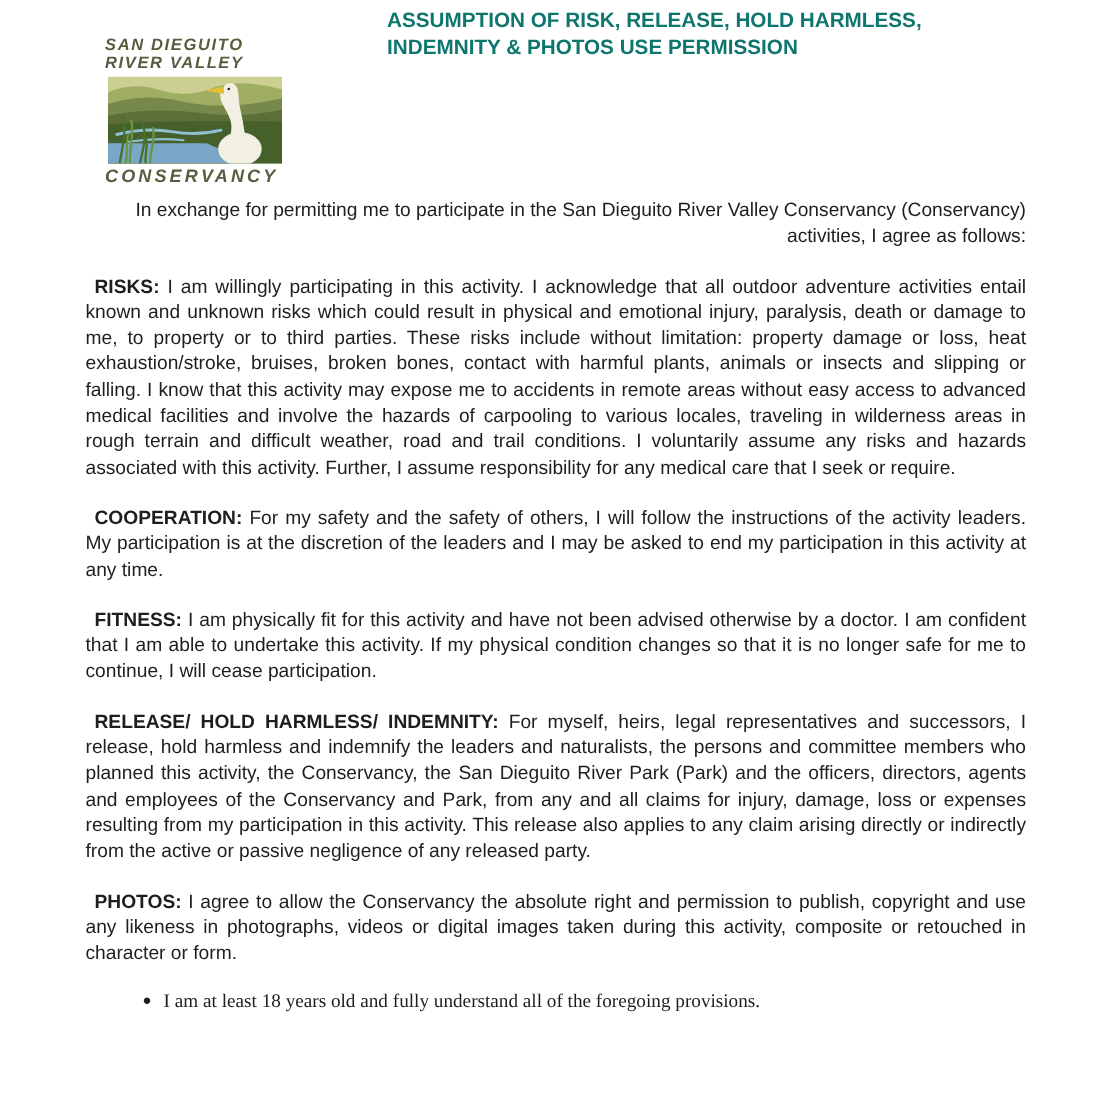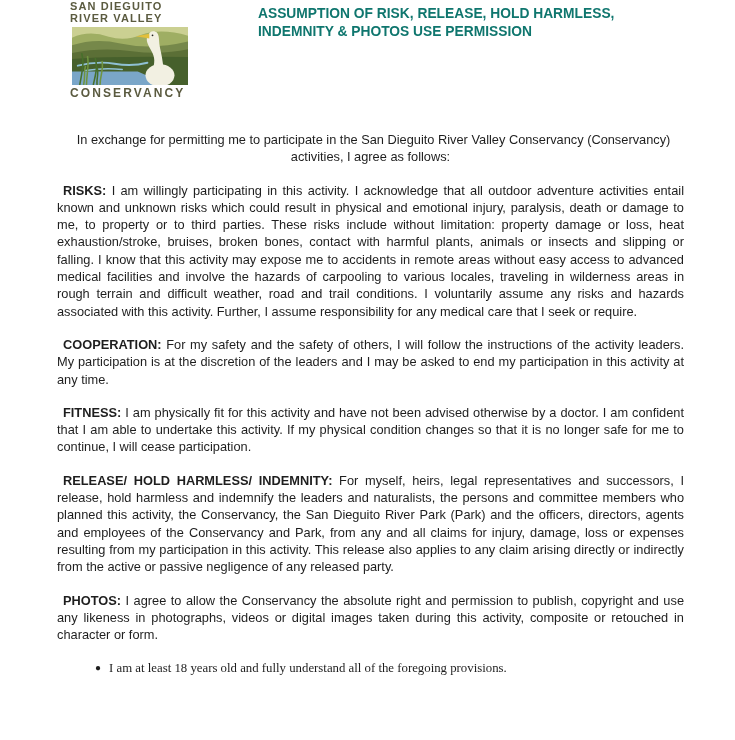--- a/index.html
+++ b/index.html
@@ -5,21 +5,21 @@
   html,body{margin:0;padding:0;background:#ffffff;}
   .page{
     position:relative;
     width:735px;height:740px;
     background:#ffffff;
     font-family:"Liberation Sans", sans-serif;
     color:#1e1e1e;
     overflow:hidden;
   }
   
-  .logo{position:absolute;left:70px;top:0;width:122px;}
+  .logo{position:absolute;left:70px;top:24px;width:122px;font-style:italic;}
   .logo-name{
     color:#5b5b40;font-weight:bold;font-size:11px;line-height:12px;
     letter-spacing:1.1px;white-space:nowrap;
   }
   .logo-art{display:block;width:120px;height:58px;margin-top:3px;}
   .logo-conservancy{
     color:#5b5b40;font-weight:bold;font-size:12px;line-height:13px;
     letter-spacing:2.1px;margin-top:2px;white-space:nowrap;
   }
   
@@ -27,21 +27,21 @@
     position:absolute;left:258px;top:5px;width:430px;
     font-weight:bold;font-size:13.8px;line-height:17.5px;color:#0f766e;
   }
   
   .content{position:absolute;left:57px;top:131px;width:627px;}
   .para{
     margin:0 0 16px 0;
     font-size:12.8px;line-height:17.3px;
     text-align:justify;text-indent:6px;
   }
-  .para.intro{text-align:center;}
+  .para.intro{text-align:right;}
   .para b{font-weight:bold;}
   .bullets{list-style:none;margin:0;padding:0 0 0 38px;}
   .bullets li{
     font-size:12.8px;line-height:17.3px;text-align:left;font-family:Liberation Serif, serif;
   }
   .bullets li::before{
     content:"●";
     font-size:10px;
     margin-right:8px;
     vertical-align:1px;

